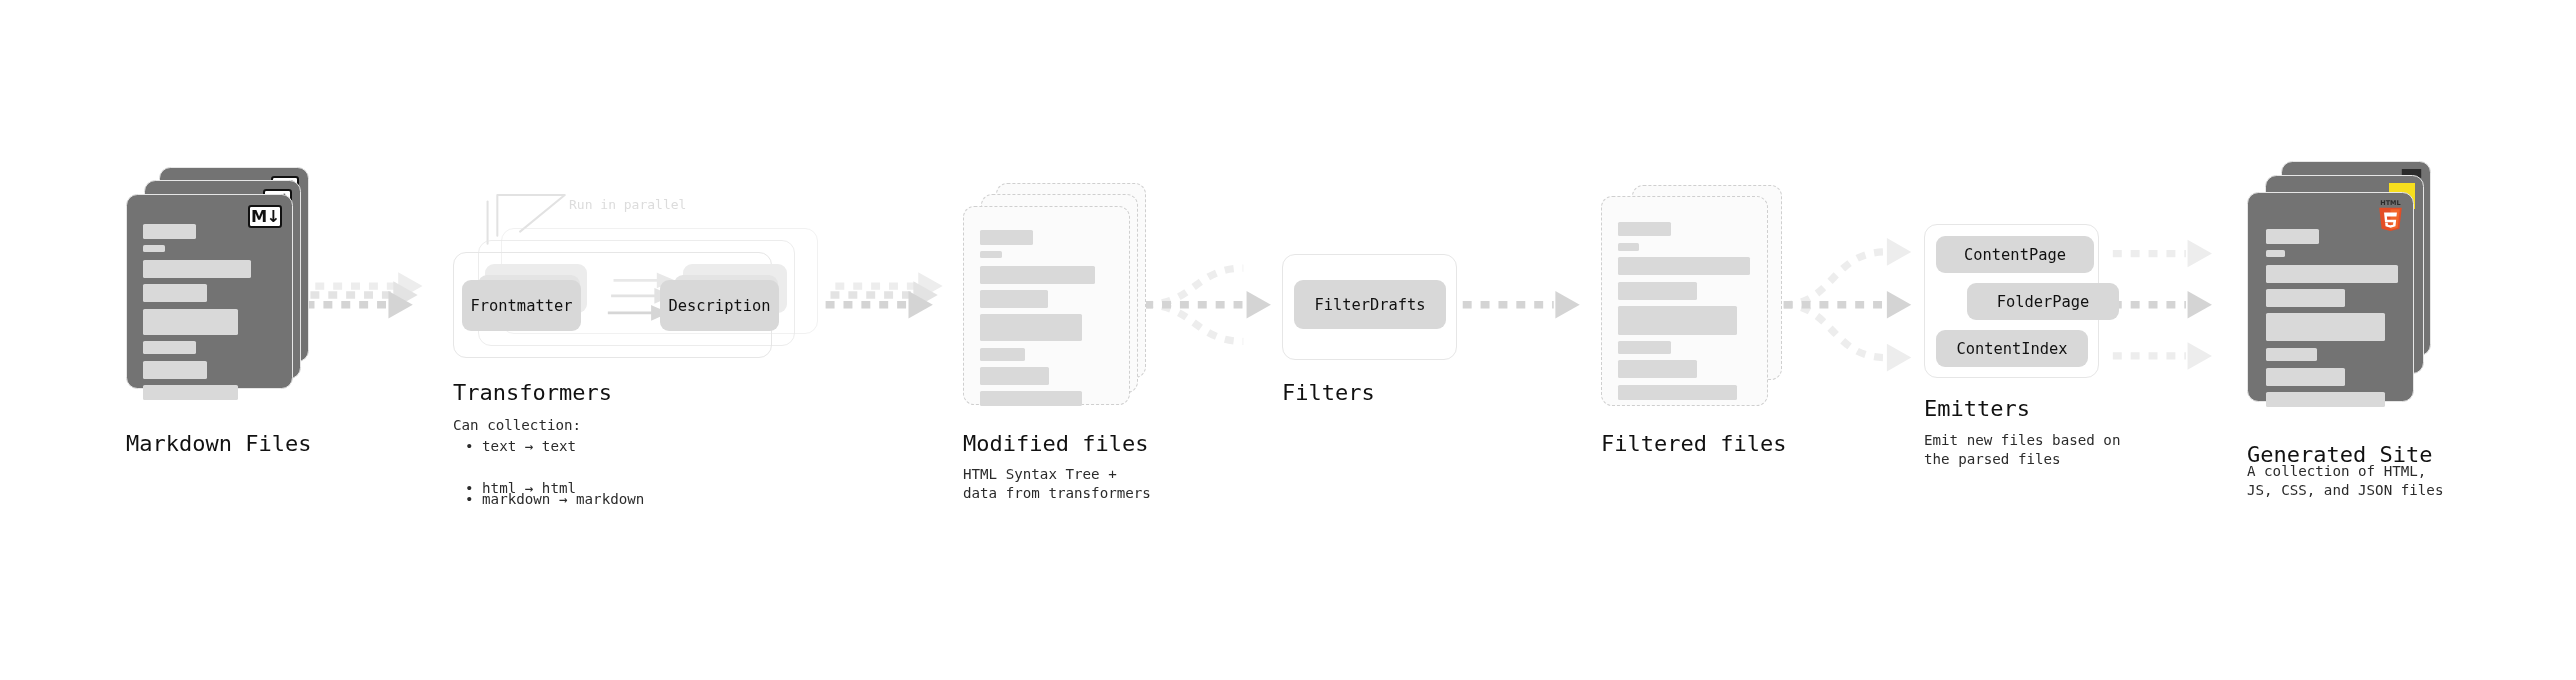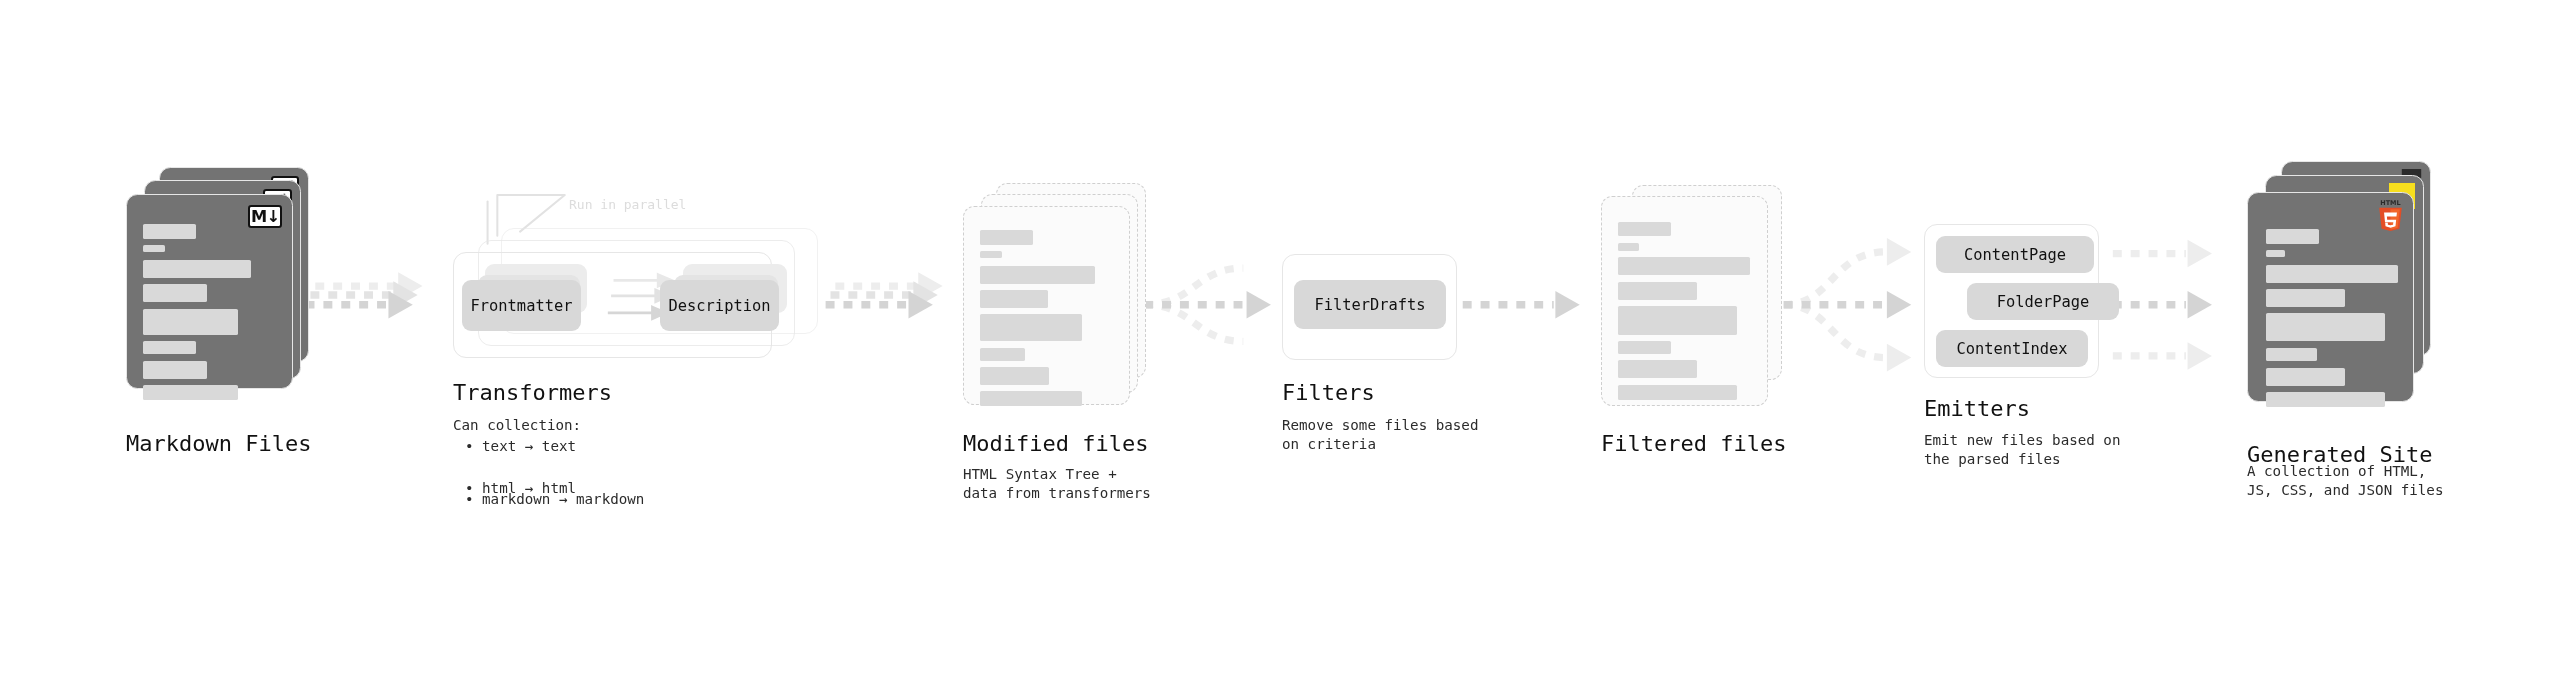--- a/index.html
+++ b/index.html
@@ -263,22 +263,20 @@
   </div>
   <div class="caption-title" style="left:963px; top:431px;">Modified files</div>
   <div class="caption-sub" style="left:963px; top:465px;">HTML Syntax Tree +
 data from transformers</div>
 
   <div class="groupbox" style="left:1282px; top:254px; width:175px; height:106px;"></div>
   <div class="pill" style="left:1294px; top:280px; width:152px; height:49px;">
     <span>FilterDrafts</span>
   </div>
   <div class="caption-title" style="left:1282px; top:380px;">Filters</div>
-  <div class="caption-sub" style="left:1282px; top:416px;">Remove some files based
-on criteria</div>
 
   <div class="stack" style="left:1601px; top:185px; width:187px; height:236px;">
     <div class="card dashed" style="left:31px; top:0px; width:150px; height:195px;"></div>
     <div class="card dashed" style="left:0px; top:11.4px; width:167px; height:210px;">
       <div class="skel" style="left:16.3px; top:24.4px; width:53px; height:14.6px;"></div>
       <div class="skel" style="left:16.3px; top:46px; width:20.3px; height:7.3px;"></div>
       <div class="skel" style="left:16.3px; top:60px; width:132px; height:18px;"></div>
       <div class="skel" style="left:16.3px; top:85px; width:79px; height:18px;"></div>
       <div class="skel" style="left:16.3px; top:109px; width:119px; height:28.4px;"></div>
       <div class="skel" style="left:16.3px; top:144px; width:53px; height:13px;"></div>

